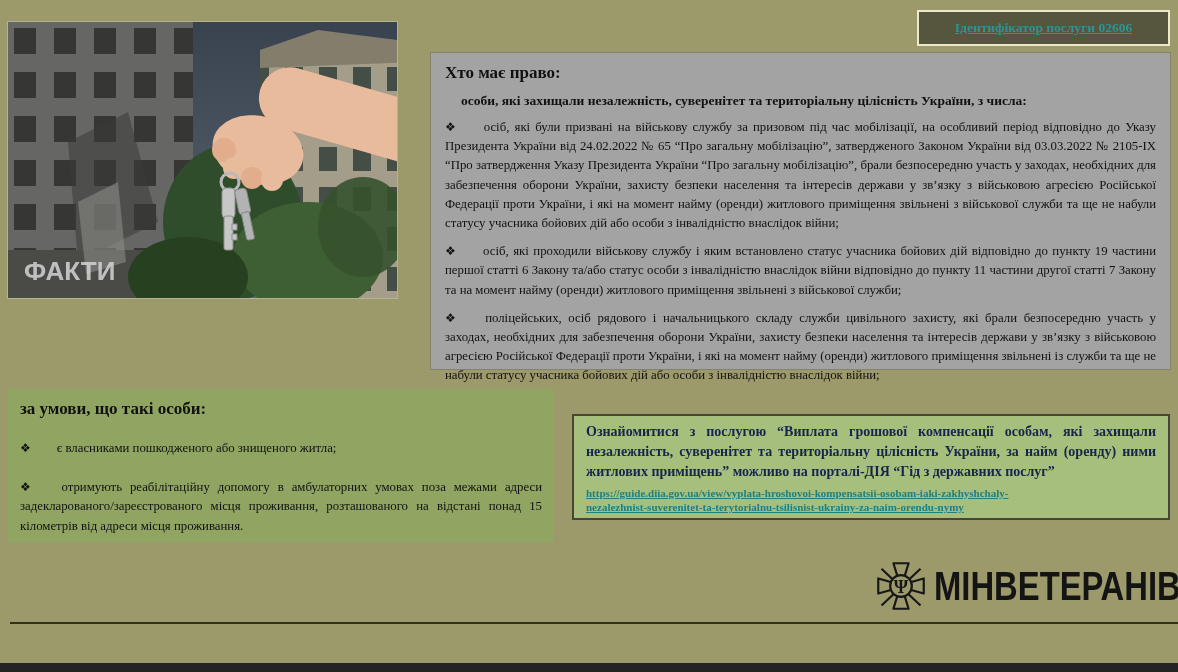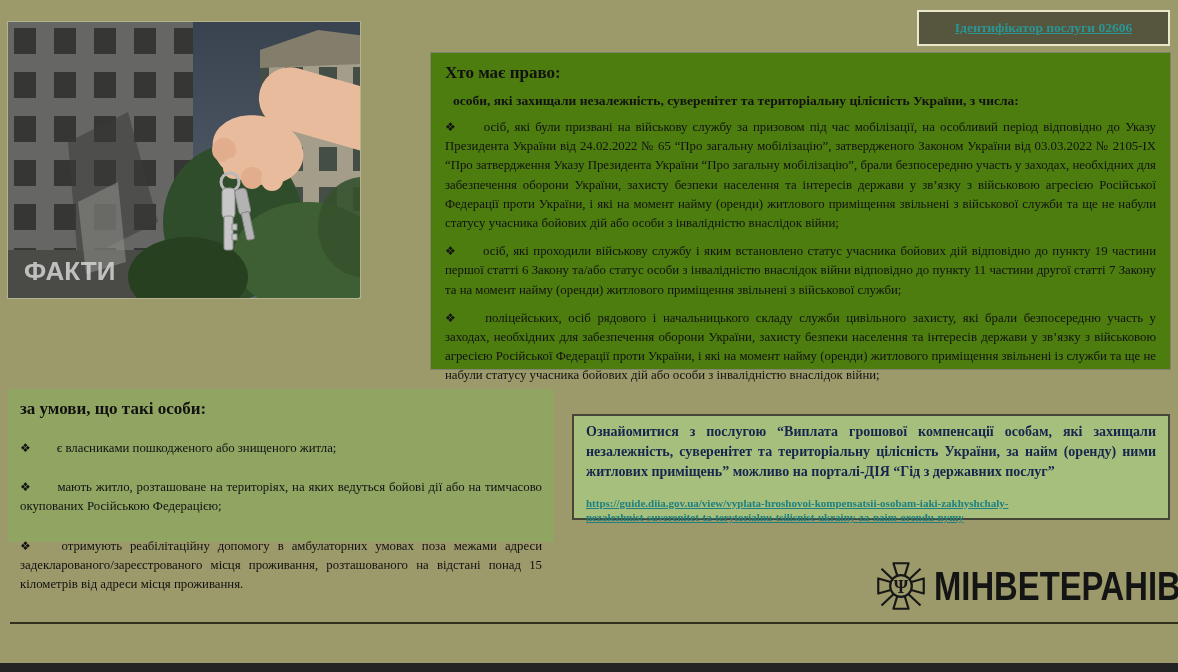--- a/index.html
+++ b/index.html
@@ -4,43 +4,43 @@
 <style>
   html,body{margin:0;padding:0;}
   body{font-family:"Liberation Serif", serif; background:#6e6c48;}
   .page{
     position:relative; width:1178px; height:672px; overflow:hidden;
     background:#9c996a; margin:0 auto;
   }
 
   
   .photo{
-    position:absolute; left:8px; top:22px; width:352px; height:276px;
+    position:absolute; left:8px; top:22px; width:389px; height:276px;
     outline:1px solid rgba(255,255,255,.25); overflow:hidden; background:#47525c;
   }
 
   
   .badge{
     position:absolute; left:917px; top:10px; width:253px; height:36px;
     background:#56563e; border:2px solid #ece8cc; box-sizing:border-box;
     display:flex; align-items:center; justify-content:center;text-align:center;
   }
   .badge a{
     font-size:13.5px; font-weight:bold; color:#2a9595; text-decoration:underline;
     font-family:"Liberation Serif", serif; cursor:pointer;
   }
 
   
   .main-box{
     position:absolute; left:430px; top:52px; width:741px; height:318px;
-    background:#4d7c0f; border:1px solid #83836d; box-sizing:border-box;
+    background:#a3a3a3; border:1px solid #83836d; box-sizing:border-box;
     padding:8px 14px 6px 14px; color:#111;
   }
   .main-box h1{ margin:2px 0 10px 0; font-size:17px; font-weight:bold;}
-  .main-box h2{ margin:0 0 4px 8px; font-size:13.5px; font-weight:bold;}
+  .main-box h2{ margin:0 0 4px 16px; font-size:13.5px; font-weight:bold;}
   .item{ margin:9px 0 0 0; font-size:12.8px; line-height:1.5; text-align:justify;}
   .bullet{ font-family:"DejaVu Sans", sans-serif; font-size:12px; margin-right:26px;}
 
   
   .cond-box{
     position:absolute; left:8px; top:389px; width:546px; height:153px;
     background:#90a562; box-sizing:border-box; padding:8px 12px; color:#111;
   }
   .cond-box h2{ margin:2px 0 4px 0; font-size:17px; font-weight:bold;}
   .cond-box .item{ font-size:12.8px; margin-top:20px;}
@@ -48,21 +48,21 @@
   
   .info-box{
     position:absolute; left:572px; top:414px; width:598px; height:106px;
     background:#a6bf7c; border:2px solid #454538; box-sizing:border-box;
     padding:6px 12px;
   }
   .info-box p{
     margin:0; font-size:14px; font-weight:bold; color:#16254d;
     line-height:1.42; text-align:justify;
   }
-  .info-box .links{ margin-top:14px; }
+  .info-box .links{ margin-top:4px; }
   .info-box a{
     display:block; font-size:11px; font-weight:bold; color:#1e8080;
     text-decoration:underline; line-height:1.3; word-break:break-all; cursor:pointer;
   }
 
   
   .logo{
     position:absolute; left:876px; top:560px; height:52px;
     display:flex; align-items:center; gap:8px;
   }
@@ -154,21 +154,20 @@
     <h1>Хто має право:</h1>
     <h2>особи, які захищали незалежність, суверенітет та територіальну цілісність України, з числа:</h2>
     <p class="item"><span class="bullet">❖</span><span>осіб, які були призвані на військову службу за призовом під час мобілізації, на особливий період відповідно до Указу Президента України від 24.02.2022 № 65 “Про загальну мобілізацію”, затвердженого Законом України від 03.03.2022 № 2105-IX “Про затвердження Указу Президента України “Про загальну мобілізацію”, брали безпосередню участь у заходах, необхідних для забезпечення оборони України, захисту безпеки населення та інтересів держави у зв’язку з військовою агресією Російської Федерації проти України, і які на момент найму (оренди) житлового приміщення звільнені з військової служби та ще не набули статусу учасника бойових дій або особи з інвалідністю внаслідок війни;</span></p>
     <p class="item"><span class="bullet">❖</span><span>осіб, які проходили військову службу і яким встановлено статус учасника бойових дій відповідно до пункту 19 частини першої статті 6 Закону та/або статус особи з інвалідністю внаслідок війни відповідно до пункту 11 частини другої статті 7 Закону та на момент найму (оренди) житлового приміщення звільнені з військової служби;</span></p>
     <p class="item"><span class="bullet">❖</span><span>поліцейських, осіб рядового і начальницького складу служби цивільного захисту, які брали безпосередню участь у заходах, необхідних для забезпечення оборони України, захисту безпеки населення та інтересів держави у зв’язку з військовою агресією Російської Федерації проти України, і які на момент найму (оренди) житлового приміщення звільнені із служби та ще не набули статусу учасника бойових дій або особи з інвалідністю внаслідок війни;</span></p>
   </div>
 
   <div class="cond-box">
     <h2>за умови, що такі особи:</h2>
     <p class="item"><span class="bullet">❖</span><span>є власниками пошкодженого або знищеного житла;</span></p>
-    <p class="item"><span class="bullet">❖</span><span>мають житло, розташоване на територіях, на яких ведуться бойові дії або на тимчасово окупованих Російською Федерацією;</span></p>
     <p class="item"><span class="bullet">❖</span><span>отримують реабілітаційну допомогу в амбулаторних умовах поза межами адреси задекларованого/зареєстрованого місця проживання, розташованого на відстані понад 15 кілометрів від адреси місця проживання.</span></p>
   </div>
 
   <div class="info-box">
     <p>Ознайомитися з послугою “Виплата грошової компенсації особам, які захищали незалежність, суверенітет та територіальну цілісність України, за найм (оренду) ними житлових приміщень”  можливо на порталі-ДІЯ “Гід з державних послуг”</p>
     <div class="links">
       <a>https://guide.diia.gov.ua/view/vyplata-hroshovoi-kompensatsii-osobam-iaki-zakhyshchaly-</a>
       <a>nezalezhnist-suverenitet-ta-terytorialnu-tsilisnist-ukrainy-za-naim-orendu-nymy</a>
     </div>
   </div>

